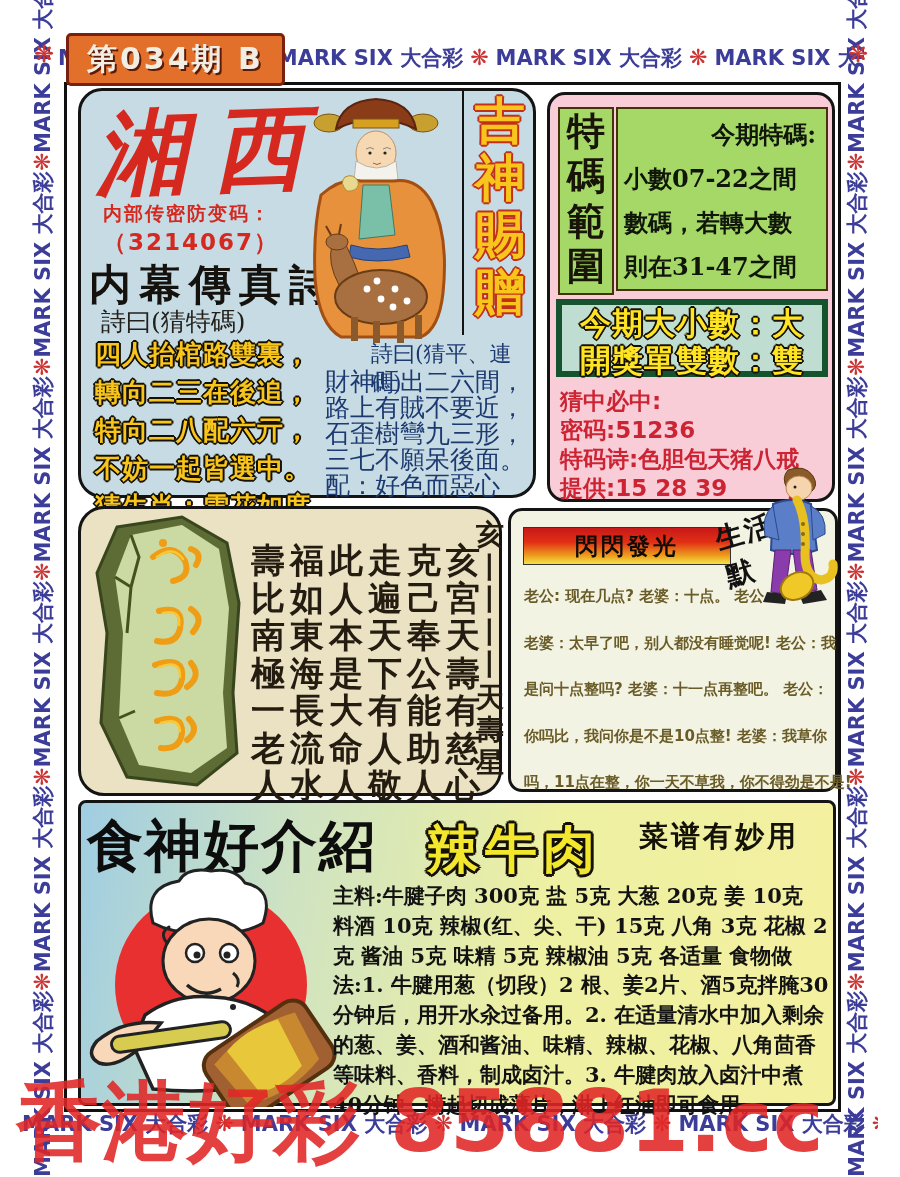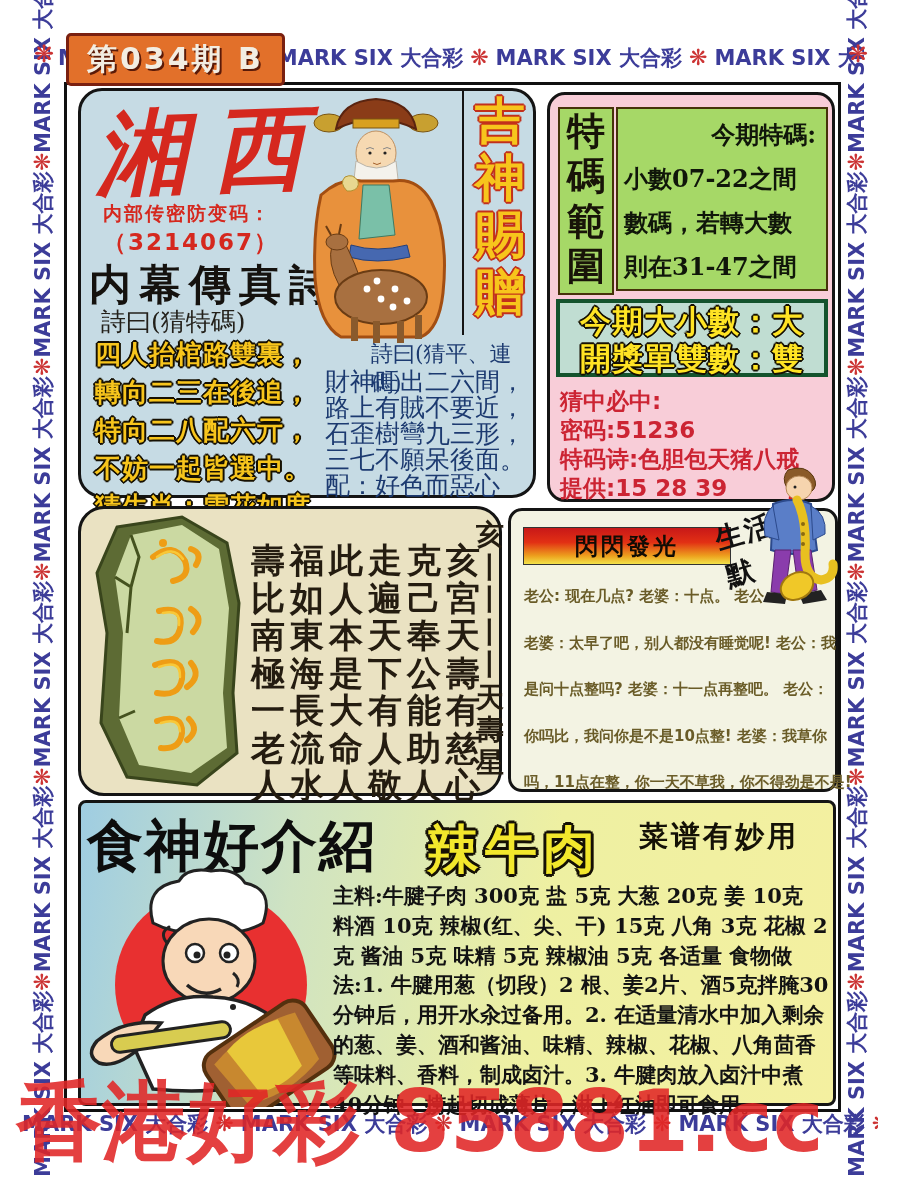--- a/index.html
+++ b/index.html
@@ -50,21 +50,21 @@
   .panel-b{left:547px;top:92px;width:288px;height:410px;border-radius:18px;background:#f8cdd8;}
   .range-title{position:absolute;left:8px;top:12px;width:52px;height:184px;background:#a6d867;
         border:2px solid #46320a;text-align:center;font-weight:bold;font-size:38px;color:#181408;}
   .range-title .tchar{line-height:45px;}
   .range-box{position:absolute;left:66px;top:12px;width:212px;height:184px;background:#a6d867;
         border:2px solid #46320a;box-sizing:border-box;font-family:"DejaVu Serif",serif;font-weight:bold;
         color:#10160a;font-size:24px;padding:4px 6px;}
   .range-box .tline{line-height:44px;white-space:nowrap;}
   .range-box .tline:first-child{text-align:right;padding-right:4px;}
   .size-box{position:absolute;left:6px;top:204px;width:272px;height:78px;background:#c0ddd2;
-        border:4px solid #14532d;box-sizing:border-box;text-align:center;font-weight:bold;font-size:31px;
+        border:6px solid #14532d;box-sizing:border-box;text-align:center;font-weight:bold;font-size:31px;
         letter-spacing:1px;color:#ffe424;
         text-shadow:-2px 0 0 #161002,2px 0 0 #161002,0 -2px 0 #161002,0 2px 0 #161002,
                     -1px -1px 0 #161002,1px 1px 0 #161002,-1px 1px 0 #161002,1px -1px 0 #161002;}
   .size-box .tline{line-height:37px;white-space:nowrap;}
   .win-box{position:absolute;left:10px;top:292px;width:272px;color:#cc2433;font-weight:bold;font-size:23px;}
   .win-box .tline{line-height:29px;white-space:nowrap;}
   
   .saxman{position:absolute;left:733px;top:462px;z-index:30;}
   
   .panel-c{left:78px;top:506px;width:424px;height:290px;border-radius:26px;background:#eae2c2;}

